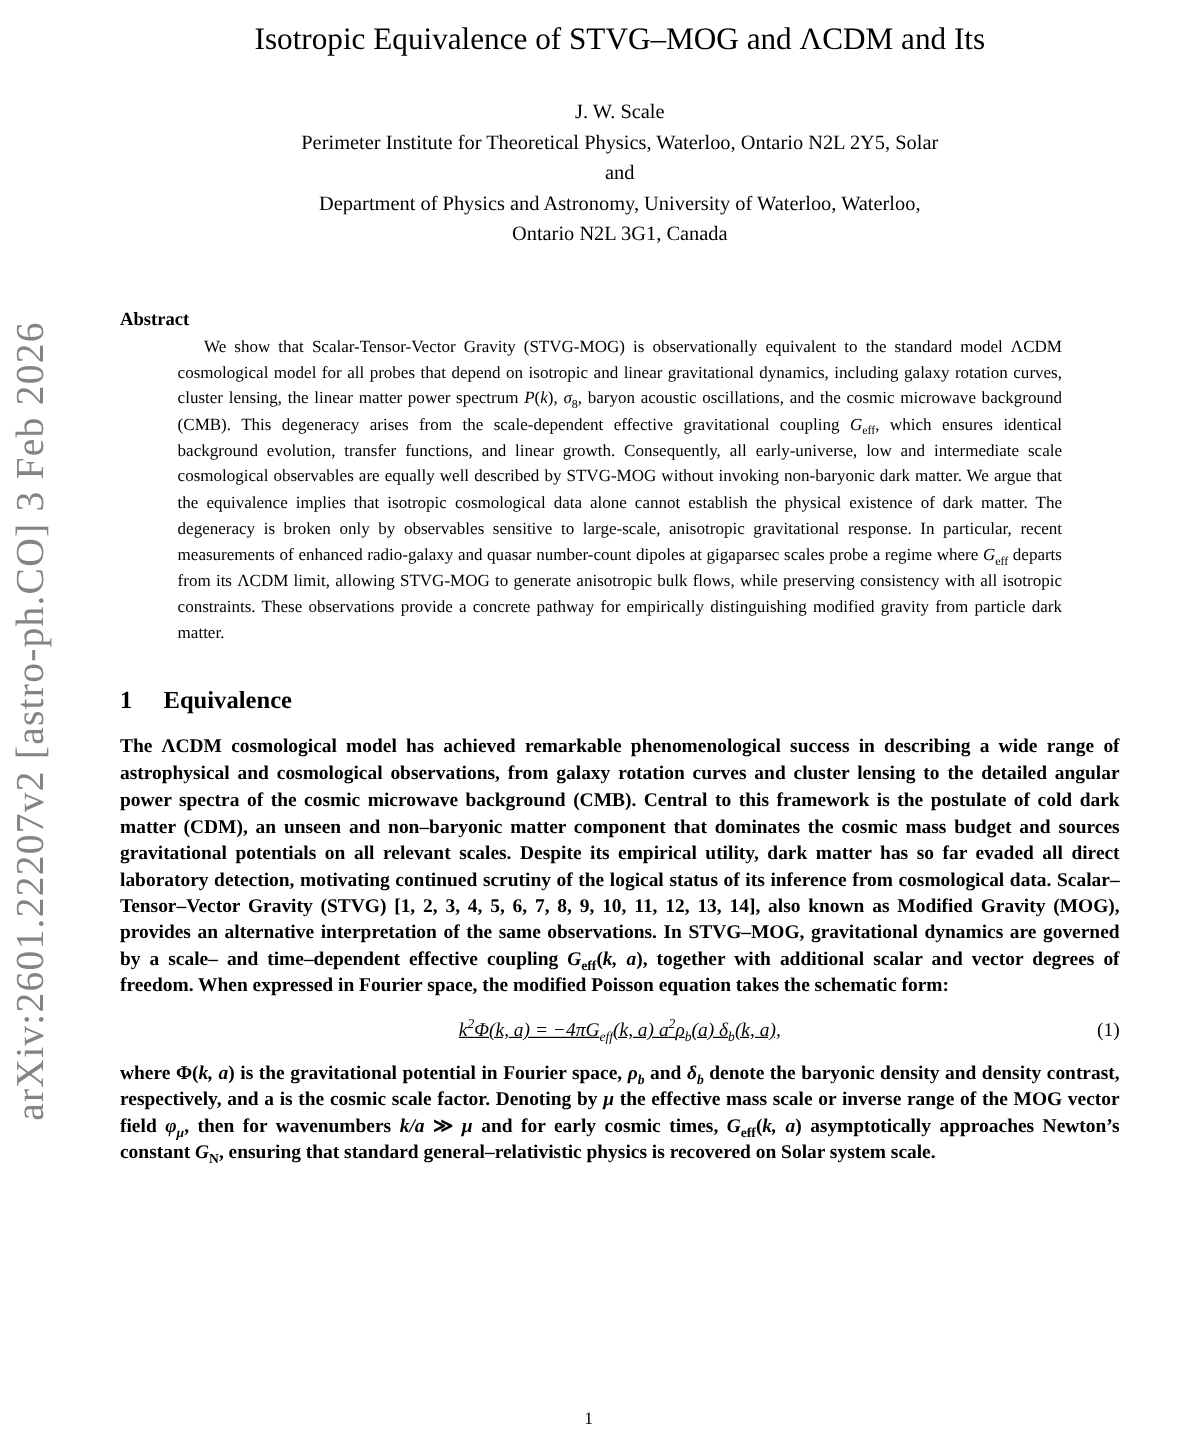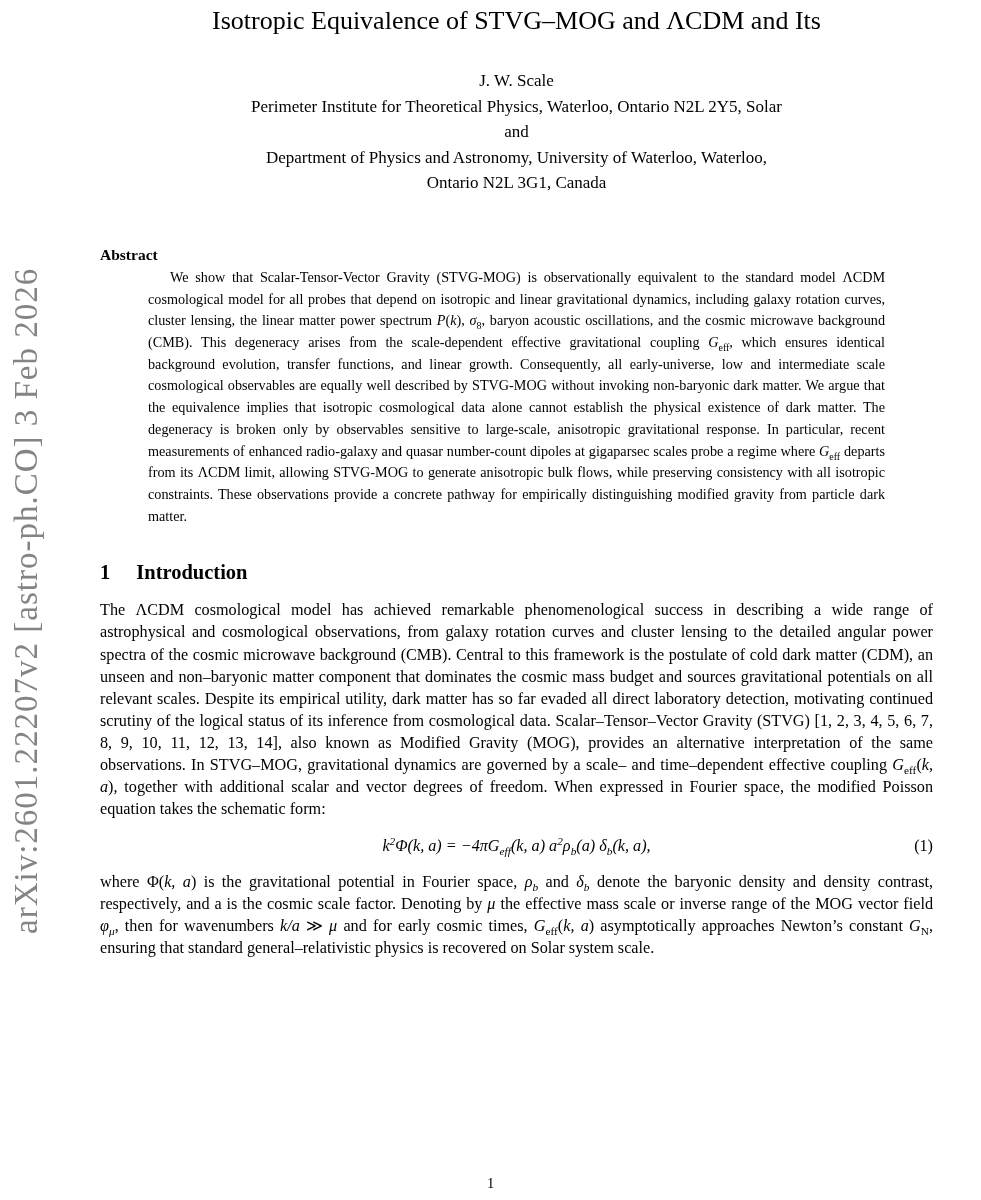--- a/index.html
+++ b/index.html
@@ -26,21 +26,21 @@
     transform: rotate(-90deg);
     white-space: nowrap;
     font-size: 33px;
     color: #848484;
     letter-spacing: 1px;
   }
   .content {
     position: relative;
     margin-left: 100px;
     width: 833px;
-    padding-top: 4px;
+    padding-top: 16px;
   }
   .title {
     font-size: 26px;
     font-weight: normal;
     text-align: center;
     line-height: 1.32;
   }
   .author-block {
     margin-top: 30px;
     text-align: center;
@@ -70,28 +70,29 @@
     margin-top: 34px;
     font-size: 20.5px;
     font-weight: bold;
   }
   .section-number { margin-right: 26px; }
   .body-paragraph {
     margin-top: 15px;
     font-size: 16.2px;
     line-height: 1.36;
     text-align: justify;
+    font-weight: bold;
   }
   .equation-row {
     position: relative;
     margin: 17px 0 2px 0;
     text-align: center;
     font-size: 16.2px;
   }
-  .equation-body { font-style: italic; }
+  .equation-body { font-style: italic; text-decoration: underline; }
   .equation-number {
     position: absolute;
     right: 0;
     top: 0;
     font-style: normal;
   }
   sub { font-size: 70%; line-height: 0; }
   sup { font-size: 70%; line-height: 0; }
   .page-number {
     position: absolute;
@@ -124,21 +125,21 @@
     </div>
 
 
     <section class="abstract">
       <div class="abstract-heading">Abstract</div>
       <p class="abstract-text">We show that Scalar-Tensor-Vector Gravity (STVG-MOG) is observationally equivalent to the standard model ΛCDM cosmological model for all probes that depend on isotropic and linear gravitational dynamics, including galaxy rotation curves, cluster lensing, the linear matter power spectrum <i>P</i>(<i>k</i>), <i>σ</i><sub>8</sub>, baryon acoustic oscillations, and the cosmic microwave background (CMB). This degeneracy arises from the scale-dependent effective gravitational coupling <i>G</i><sub>eff</sub>, which ensures identical background evolution, transfer functions, and linear growth. Consequently, all early-universe, low and intermediate scale cosmological observables are equally well described by STVG-MOG without invoking non-baryonic dark matter. We argue that the equivalence implies that isotropic cosmological data alone cannot establish the physical existence of dark matter. The degeneracy is broken only by observables sensitive to large-scale, anisotropic gravitational response. In particular, recent measurements of enhanced radio-galaxy and quasar number-count dipoles at gigaparsec scales probe a regime where <i>G</i><sub>eff</sub> departs from its ΛCDM limit, allowing STVG-MOG to generate anisotropic bulk flows, while preserving consistency with all isotropic constraints. These observations provide a concrete pathway for empirically distinguishing modified gravity from particle dark matter.</p>
     </section>
 
     <section>
       <h2 class="section-heading">
-        <span class="section-number">1</span><span>Introduction</span>
+        <span class="section-number">1</span><span>Equivalence</span>
       </h2>
 
       <p class="body-paragraph">The ΛCDM cosmological model has achieved remarkable phenomenological success in describing a wide range of astrophysical and cosmological observations, from galaxy rotation curves and cluster lensing to the detailed angular power spectra of the cosmic microwave background (CMB). Central to this framework is the postulate of cold dark matter (CDM), an unseen and non–baryonic matter component that dominates the cosmic mass budget and sources gravitational potentials on all relevant scales. Despite its empirical utility, dark matter has so far evaded all direct laboratory detection, motivating continued scrutiny of the logical status of its inference from cosmological data. Scalar–Tensor–Vector Gravity (STVG) [1, 2, 3, 4, 5, 6, 7, 8, 9, 10, 11, 12, 13, 14], also known as Modified Gravity (MOG), provides an alternative interpretation of the same observations. In STVG–MOG, gravitational dynamics are governed by a scale– and time–dependent effective coupling <i>G</i><sub>eff</sub>(<i>k, a</i>), together with additional scalar and vector degrees of freedom. When expressed in Fourier space, the modified Poisson equation takes the schematic form:</p>
 
       <div class="equation-row">
         <span class="equation-body">k<sup>2</sup>Φ(k, a) = −4πG<sub>eff</sub>(k, a) a<sup>2</sup>ρ<sub>b</sub>(a) δ<sub>b</sub>(k, a),</span>
         <span class="equation-number">(1)</span>
       </div>
 
       <p class="body-paragraph">where Φ(<i>k, a</i>) is the gravitational potential in Fourier space, <i>ρ</i><sub><i>b</i></sub> and <i>δ</i><sub><i>b</i></sub> denote the baryonic density and density contrast, respectively, and a is the cosmic scale factor. Denoting by <i>μ</i> the effective mass scale or inverse range of the MOG vector field <i>φ</i><sub><i>μ</i></sub>, then for wavenumbers <i>k/a</i> ≫ <i>μ</i> and for early cosmic times, <i>G</i><sub>eff</sub>(<i>k, a</i>) asymptotically approaches Newton’s constant <i>G</i><sub>N</sub>, ensuring that standard general–relativistic physics is recovered on Solar system scale.</p>

